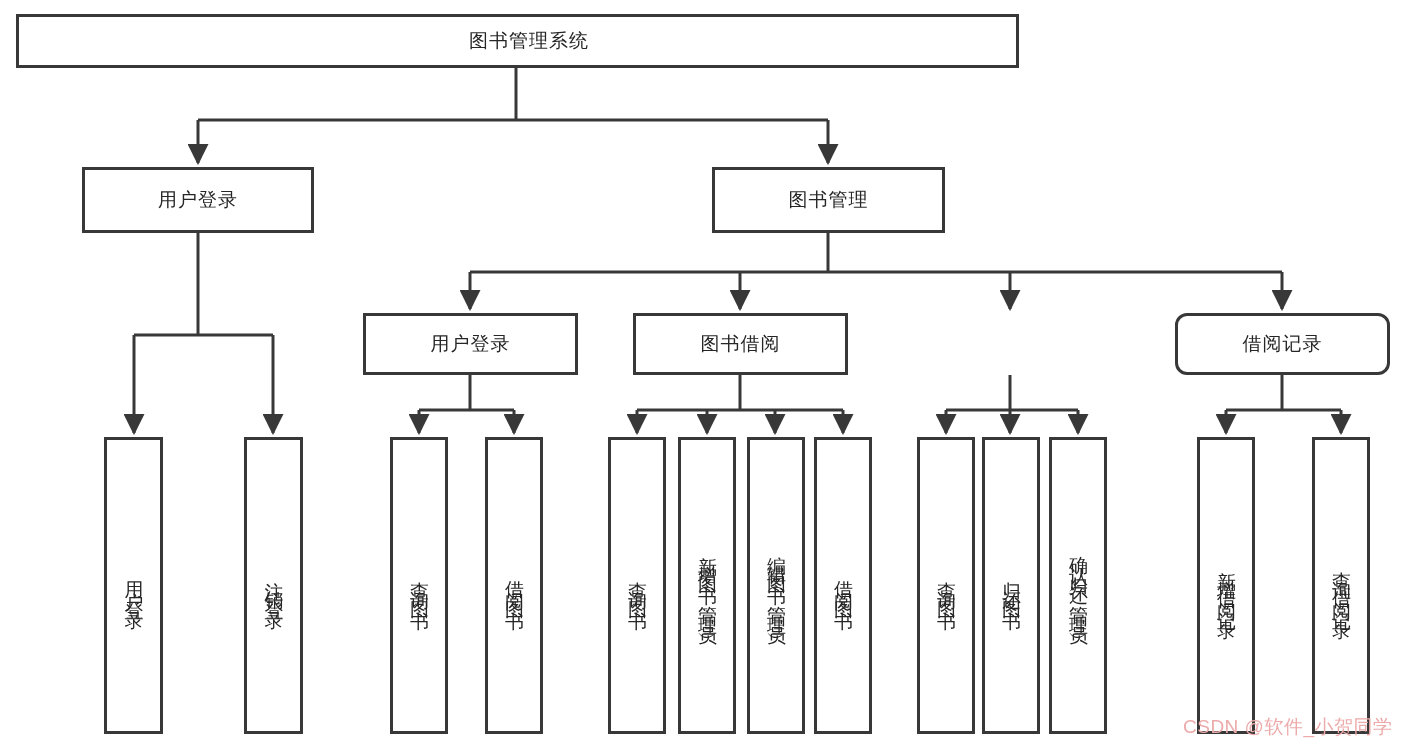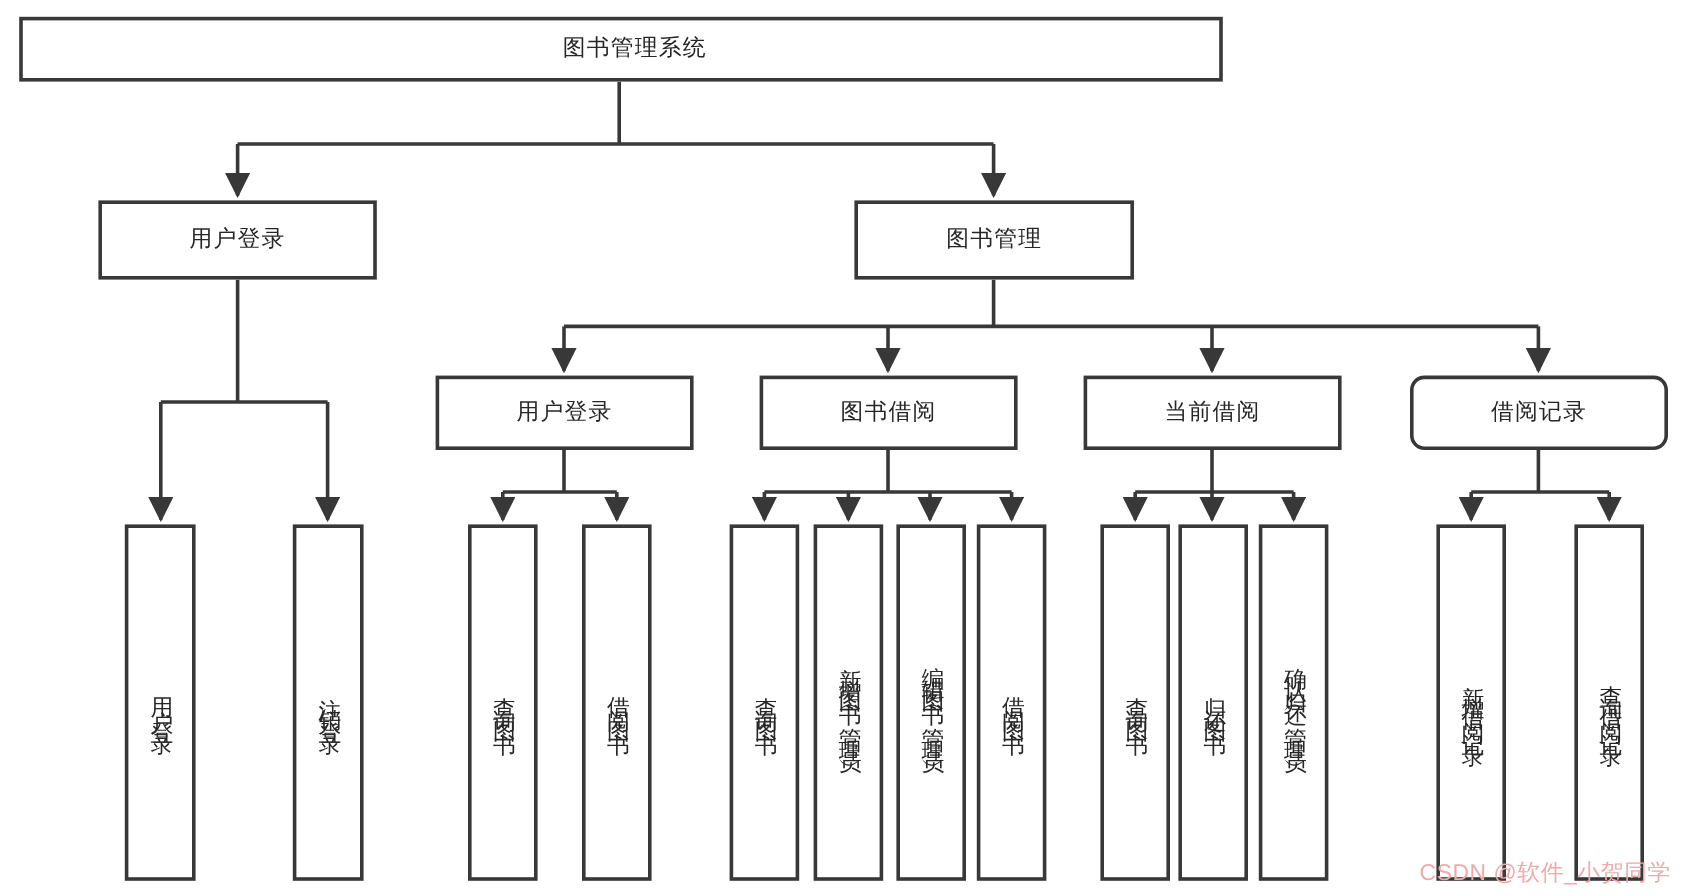--- a/index.html
+++ b/index.html
@@ -121,21 +121,20 @@
     </g>
   </svg>
 
   <div class="box" style="left:16px; top:14px; width:1003px; height:54px;padding-left:23px;">图书管理系统</div>
 
   <div class="box" style="left:82px; top:167px; width:232px; height:66px;">用户登录</div>
   <div class="box" style="left:712px; top:167px; width:233px; height:66px;">图书管理</div>
 
   <div class="box" style="left:363px; top:313px; width:215px; height:62px;">用户登录</div>
   <div class="box" style="left:633px; top:313px; width:215px; height:62px;">图书借阅</div>
-  <div class="box" style="left:903px; top:313px; width:215px; height:62px;">当前借阅</div>
   <div class="box" style="left:1175px; top:313px; width:215px; height:62px;border-radius:12px;">借阅记录</div>
 
   <div class="box v" style="left:104px; top:437px; width:59px; height:297px;">用户登录</div>
   <div class="box v" style="left:244px; top:437px; width:59px; height:297px;">注销登录</div>
 
   <div class="box v" style="left:390px; top:437px; width:58px; height:297px;">查询图书</div>
   <div class="box v" style="left:485px; top:437px; width:58px; height:297px;">借阅图书</div>
 
   <div class="box v" style="left:608px; top:437px; width:58px; height:297px;">查询图书</div>
   <div class="box v" style="left:678px; top:437px; width:58px; height:297px;">新增图书（管理员）</div>

